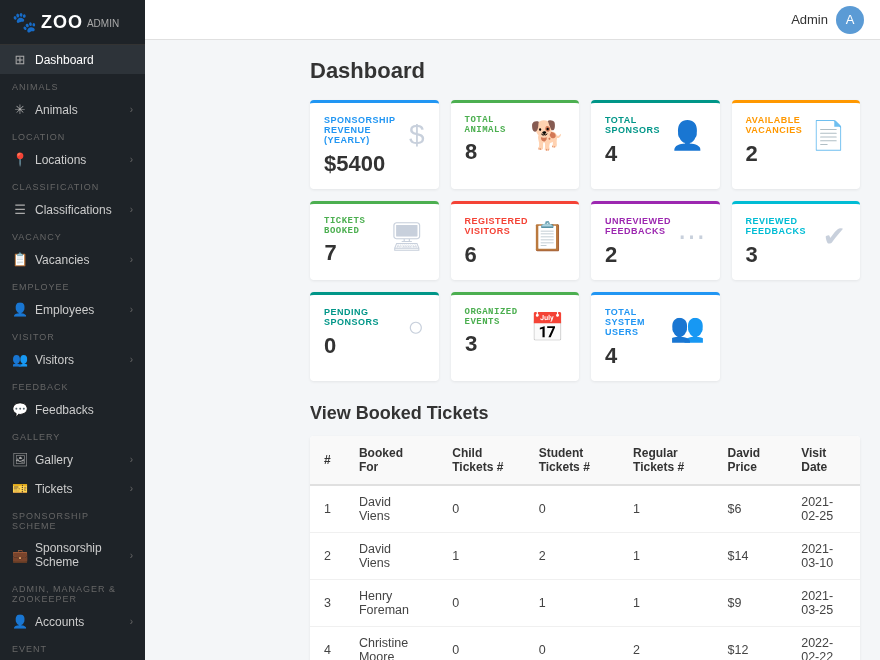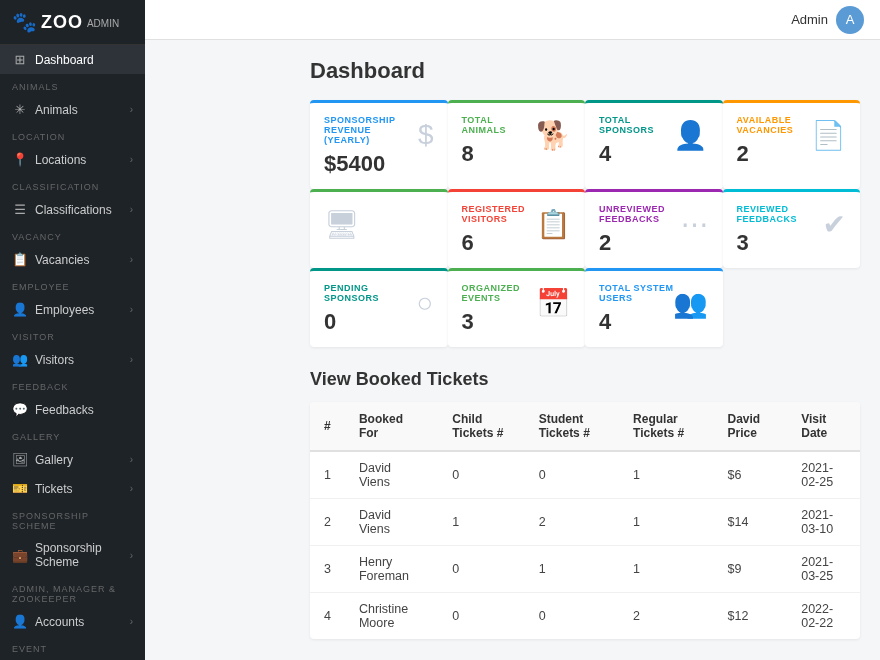--- a/index.html
+++ b/index.html
@@ -114,21 +114,21 @@
       font-size: 22px;
       font-weight: 600;
       color: #333;
       margin-bottom: 16px;
     }
 
     
     .stats-grid {
       display: grid;
       grid-template-columns: repeat(4, 1fr);
-      gap: 0;
+      gap: 12px;
       margin-bottom: 22px;
     }
     .stat-card {
       background: #fff;
       border-radius: 4px;
       padding: 12px 14px;
       border-top: 3px solid #ccc;
       box-shadow: 0 1px 3px rgba(0,0,0,0.07);
       display: flex;
       align-items: flex-start;
@@ -147,21 +147,21 @@
       font-weight: 700;
       color: #333;
     }
     .stat-icon {
       font-size: 28px;
       color: #c8d0dc;
       margin-top: 4px;
     }
 
     .border-blue { border-top-color: #2196f3; }
-    .border-green { border-top-color: #4caf50; }
+    .border-green { border-top-color: #4caf50; font-family: Liberation Mono, monospace; }
     .border-teal { border-top-color: #009688; }
     .border-orange { border-top-color: #ff9800; }
     .border-red { border-top-color: #f44336; }
     .border-purple { border-top-color: #9c27b0; }
     .border-cyan { border-top-color: #00bcd4; }
 
     .label-blue { color: #2196f3; }
     .label-green { color: #4caf50; }
     .label-teal { color: #009688; }
     .label-orange { color: #ff9800; }
@@ -349,20 +349,24 @@
     <div class="stat-icon">👤</div>
   </div>
       <div class="stat-card border-orange">
     <div class="stat-card-content">
       <div class="stat-label label-orange">AVAILABLE VACANCIES</div>
       <div class="stat-value">2</div>
     </div>
     <div class="stat-icon">📄</div>
   </div>
       <div class="stat-card border-green">
+    <div class="stat-card-content">
+      <div class="stat-label label-green">TICKETS BOOKED</div>
+      <div class="stat-value">7</div>
+    </div>
     <div class="stat-icon">🖥</div>
   </div>
       <div class="stat-card border-red">
     <div class="stat-card-content">
       <div class="stat-label label-red">REGISTERED VISITORS</div>
       <div class="stat-value">6</div>
     </div>
     <div class="stat-icon">📋</div>
   </div>
       <div class="stat-card border-purple">

